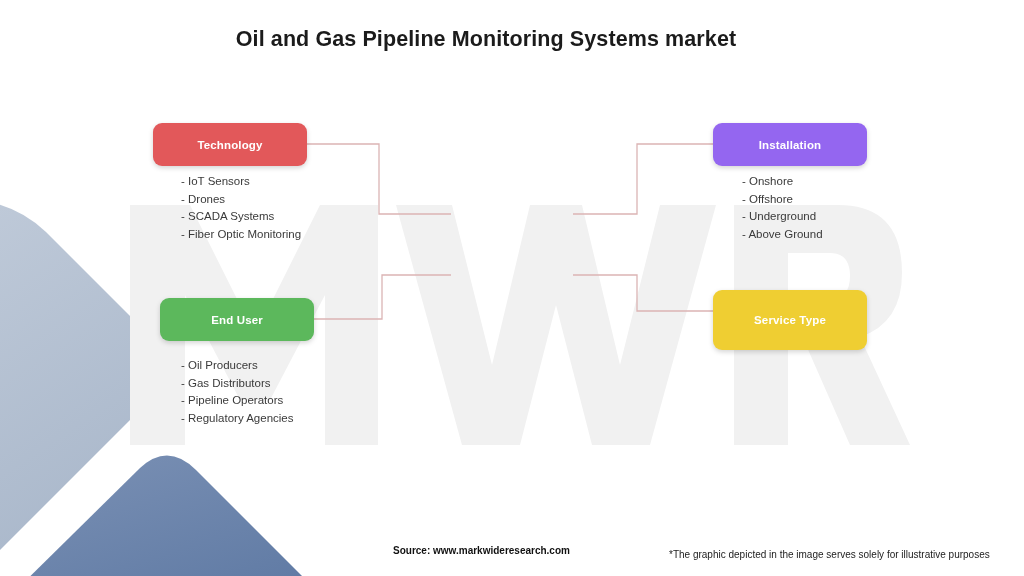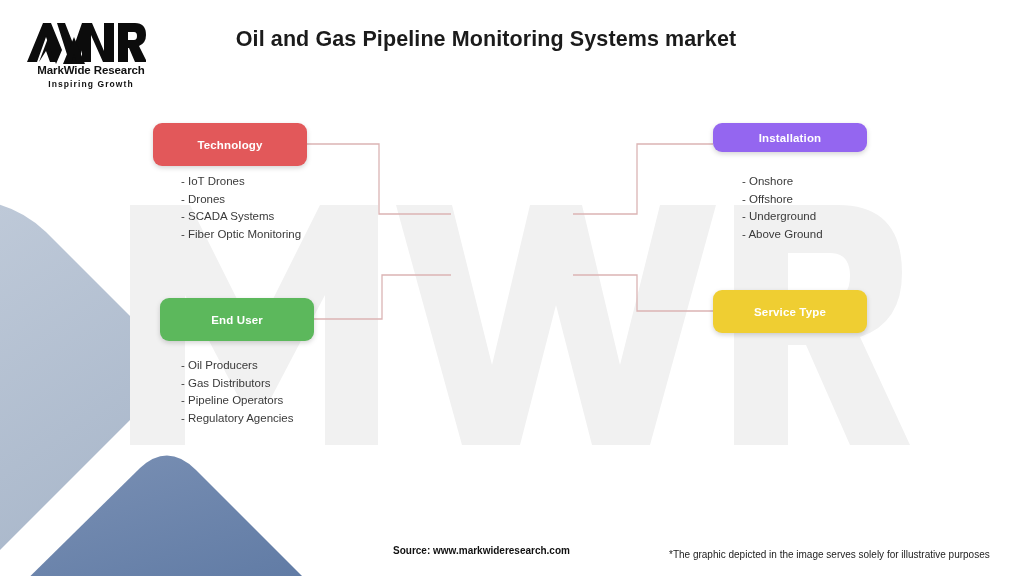--- a/index.html
+++ b/index.html
@@ -197,87 +197,67 @@
 
       <path d="M 276 10 L 332 10 L 372 170 L 410 10 L 462 10 L 500 170 L 540 10
                L 596 10 L 530 250 L 472 250 L 436 110 L 400 250 L 342 250 Z"></path>
 
       <path d="M 614 10 L 718 10 Q 782 10 782 78 Q 782 128 740 142 L 790 250
                L 730 250 L 686 150 L 668 150 L 668 250 L 614 250 Z
                M 668 58 L 668 104 L 710 104 Q 730 104 730 81 Q 730 58 710 58 Z"></path>
     </g>
   </svg>
 
-  <div class="logo">
-    <svg class="logo-mark" viewBox="0 0 240 88" width="120" height="44" aria-hidden="true">
-      <g fill="#0c0c0c">
-
-        <path d="M 2 84 L 26 84 L 44 36 L 62 84 L 62 84 L 48 84 L 40 62 L 26 84 Z"></path>
-        <path d="M 2 84 L 34 6 L 50 6 L 72 60 L 60 88 L 40 34 L 22 84 Z"></path>
-
-        <path d="M 62 6 L 78 6 L 96 52 L 112 6 L 128 6 L 104 88 L 88 88 Z"></path>
-        <path d="M 74 88 L 96 34 L 118 88 L 102 88 L 96 68 L 90 88 Z"></path>
-
-        <path d="M 112 6 L 132 6 L 156 62 L 156 6 L 176 6 L 176 84 L 154 84 L 130 30 L 130 84 L 112 84 Z"></path>
-
-        <path d="M 184 6 L 218 6 Q 240 6 240 30 Q 240 46 226 52 L 242 84 L 218 84
-                 L 206 56 L 204 56 L 204 84 L 184 84 Z
-                 M 204 24 L 204 40 L 216 40 Q 222 40 222 32 Q 222 24 216 24 Z"></path>
-      </g>
-    </svg>
-    <div class="logo-name">MarkWide Research</div>
-    <div class="logo-tag">Inspiring Growth</div>
-  </div>
 
   <div class="page-title">Oil and Gas Pipeline Monitoring Systems market</div>
 
   <svg class="connectors" viewBox="0 0 1024 576" width="1024" height="576" aria-hidden="true">
     <g stroke="#dbb4b4" stroke-width="1.3" fill="none">
 
       <path d="M 307 144 L 379 144 L 379 214 L 451 214"></path>
 
       <path d="M 314 319 L 382 319 L 382 275 L 451 275"></path>
 
       <path d="M 573 214 L 637 214 L 637 144 L 713 144"></path>
 
       <path d="M 573 275 L 637 275 L 637 311 L 713 311"></path>
     </g>
   </svg>
 
   <div class="branch-box" style="left:153px; top:123px; width:154px; height:43px; background:#e2585a;">
     <span>Technology</span>
   </div>
   <div class="branch-list" style="left:181px; top:173px;">
-    <div>- IoT Drones</div>
+    <div>- IoT Sensors</div>
     <div>- Drones</div>
     <div>- SCADA Systems</div>
     <div>- Fiber Optic Monitoring</div>
   </div>
 
   <div class="branch-box" style="left:160px; top:298px; width:154px; height:43px; background:#5cb85c;">
     <span>End User</span>
   </div>
   <div class="branch-list" style="left:181px; top:357px;">
     <div>- Oil Producers</div>
     <div>- Gas Distributors</div>
     <div>- Pipeline Operators</div>
     <div>- Regulatory Agencies</div>
   </div>
 
-  <div class="branch-box" style="left:713px; top:123px; width:154px; height:29px; background:#9466f0;">
+  <div class="branch-box" style="left:713px; top:123px; width:154px; height:43px; background:#9466f0;">
     <span>Installation</span>
   </div>
   <div class="branch-list" style="left:742px; top:173px;">
     <div>- Onshore</div>
     <div>- Offshore</div>
     <div>- Underground</div>
     <div>- Above Ground</div>
   </div>
 
-  <div class="branch-box" style="left:713px; top:290px; width:154px; height:43px; background:#efce32;">
+  <div class="branch-box" style="left:713px; top:290px; width:154px; height:60px; background:#efce32;">
     <span>Service Type</span>
   </div>
 
 
   <div class="source-note">Source: www.markwideresearch.com</div>
   <div class="disclaimer">*The graphic depicted in the image serves solely for illustrative purposes</div>
 
 </div>
 
 </body></html>

